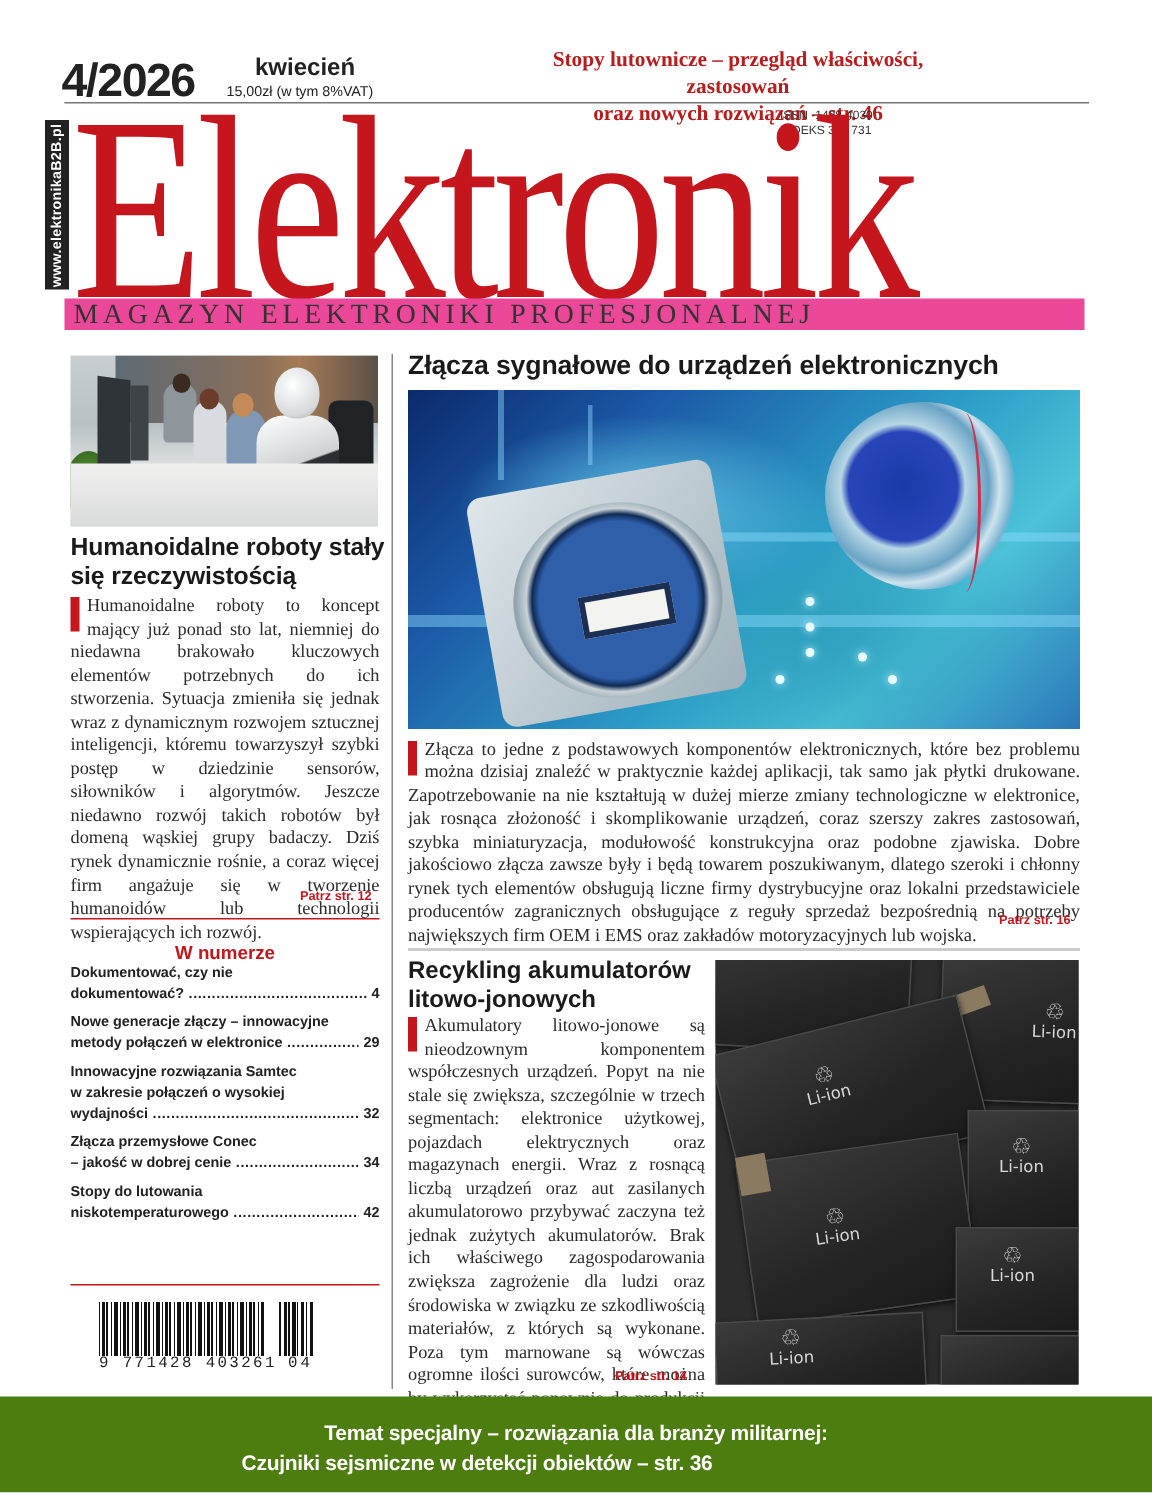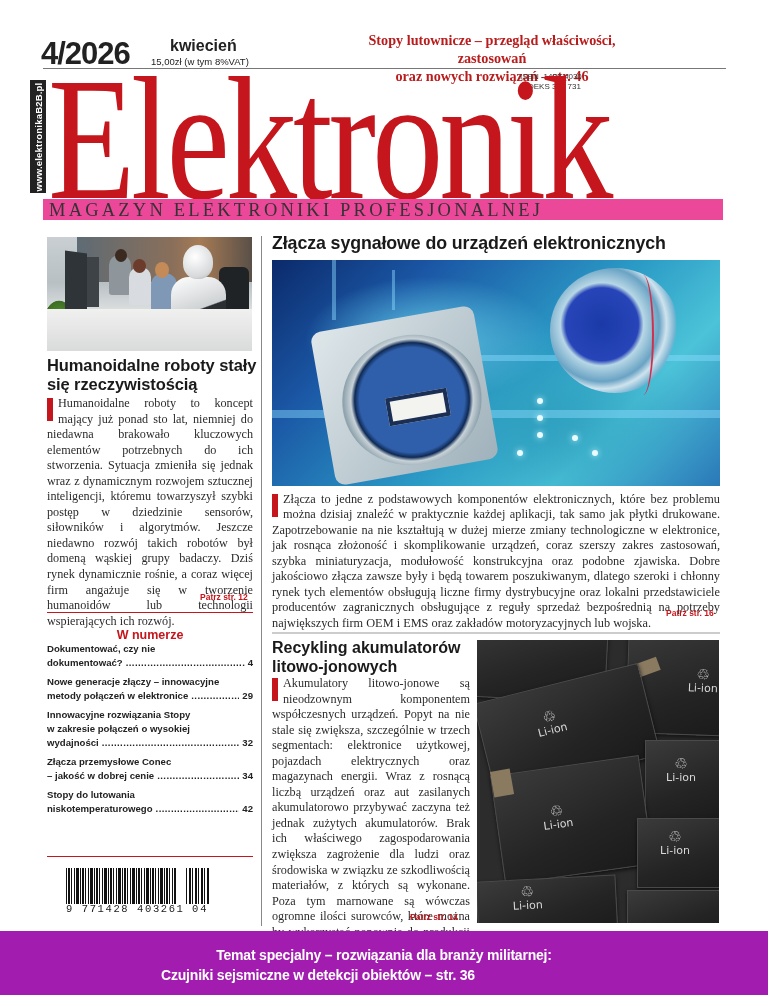--- a/index.html
+++ b/index.html
@@ -80,21 +80,21 @@
   .rec-body { position: absolute; left: 272px; top: 676px; width: 198px; font-size: 12.2px; line-height: 15.55px; }
   .rec-see { left: 410px; top: 912px; }
 
   .battery-photo { position: absolute; left: 477px; top: 640px; width: 242px; height: 283px; overflow: hidden; background: #2c2c2c; }
   .cell { position: absolute; background: linear-gradient(160deg,#3b3b3b,#242424 60%,#1a1a1a); border: 1px solid #4a4a4a; box-shadow: 0 2px 4px rgba(0,0,0,0.6); }
   .cell .lbl { position: absolute; color: #d8d8d8; font-size: 11px; font-family: "DejaVu Sans", sans-serif; white-space: nowrap; text-align: center; line-height: 12px; }
   .cell .lbl .rc { display: block; font-size: 15px; line-height: 16px; }
   .tab { position: absolute; background: #8a7a60; }
 
   
-  .footer { position: absolute; left: 0; top: 931px; width: 768px; height: 64px; background: #a21caf; color: #fff; text-align: center; }
+  .footer { position: absolute; left: 0; top: 931px; width: 768px; height: 64px; background: #4d7c0f; color: #fff; text-align: center; }
   .footer .l1 { position: absolute; left: 0; width: 768px; top: 16px; font-size: 14px; font-weight: bold; letter-spacing: -0.2px; }
   .footer .l2 { position: absolute; left: 0; width: 636px; top: 36px; font-size: 14px; font-weight: bold; letter-spacing: -0.2px; }
 </style>
 </head>
 <body>
 
 <div class="issue-no">4/2026</div>
 <div class="month">kwiecień</div>
 <div class="price">15,00zł (w tym 8%VAT)</div>
 
@@ -161,21 +161,21 @@
   </div>
   <div class="toc-item">
     <div>Nowe generacje złączy – innowacyjne</div>
     <div class="toc-row">
         <span>metody połączeń w elektronice</span>
         <span class="dots">........................................................................</span>
         <span class="pg">29</span>
       </div>
   </div>
   <div class="toc-item">
-    <div>Innowacyjne rozwiązania Stopy</div>
+    <div>Innowacyjne rozwiązania Samtec</div>
     <div>w zakresie połączeń o wysokiej</div>
     <div class="toc-row">
         <span>wydajności</span>
         <span class="dots">........................................................................</span>
         <span class="pg">32</span>
       </div>
   </div>
   <div class="toc-item">
     <div>Złącza przemysłowe Conec</div>
     <div class="toc-row">

